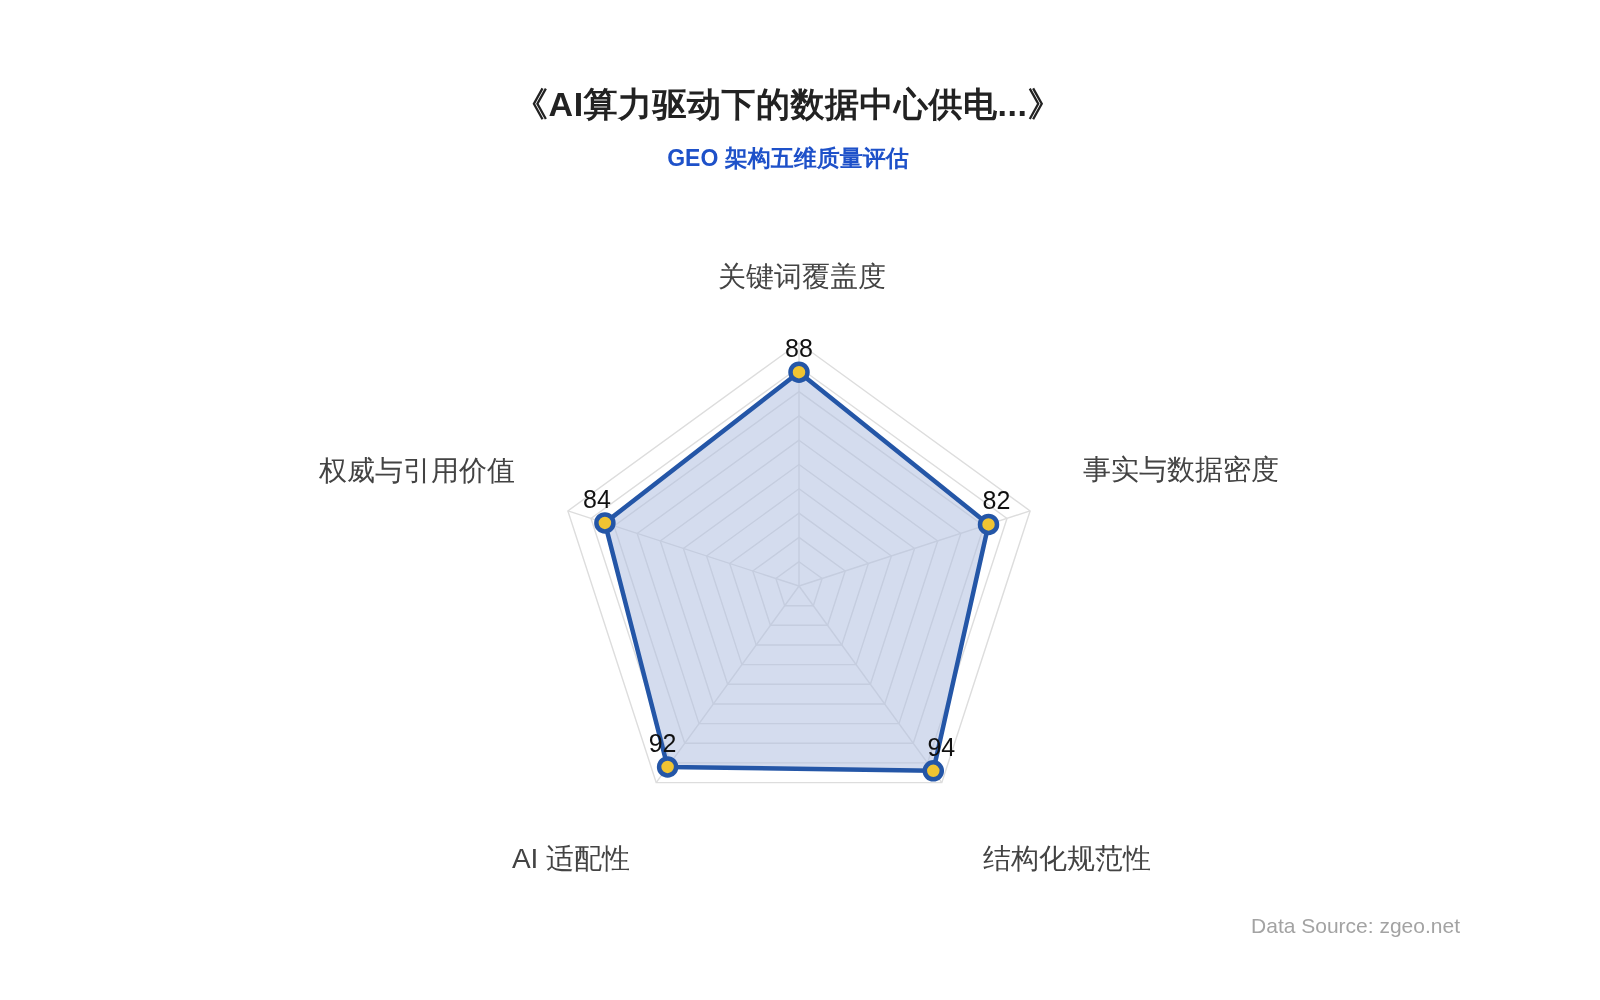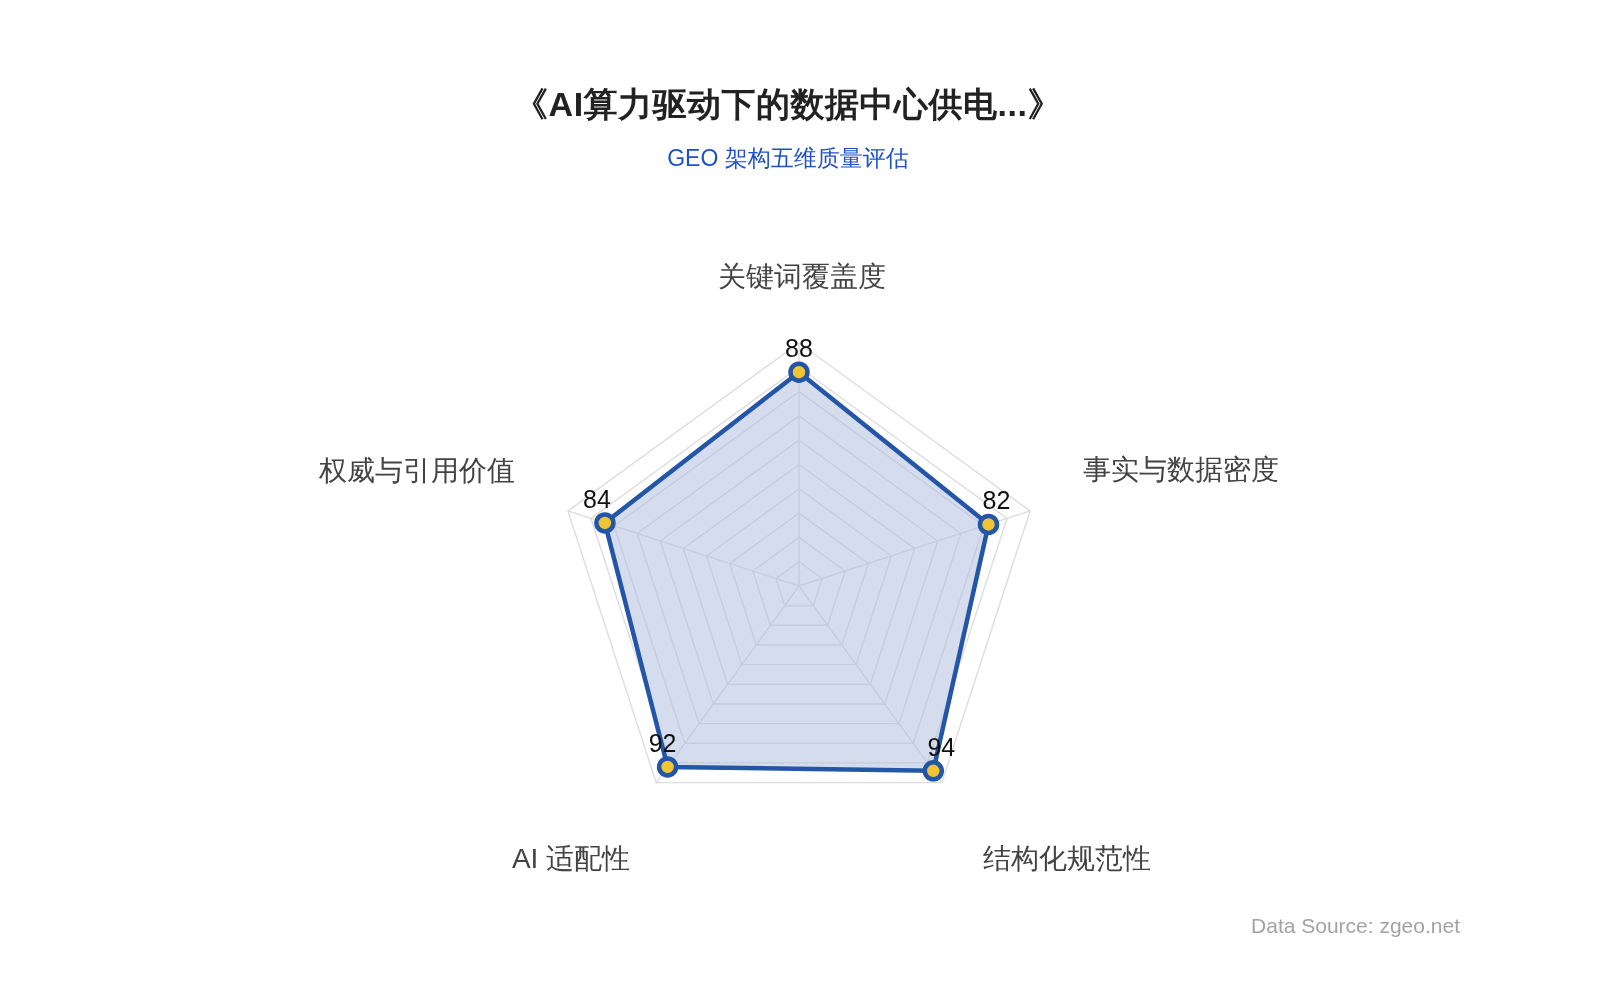--- a/index.html
+++ b/index.html
@@ -28,21 +28,21 @@
     color: #222222;
     letter-spacing: 0.5px;
   }
   .chart-subtitle {
     position: absolute;
     left: 0;
     right: 0;
     top: 143px;
     text-align: center;
     font-size: 23px;
-    font-weight: 400;
+    font-weight: 700;
     color: #1e51c9;
   }
   .radar-svg {
     position: absolute;
     left: 0;
     top: 0;
     width: 1600px;
     height: 1000px;
   }
   .data-source {

